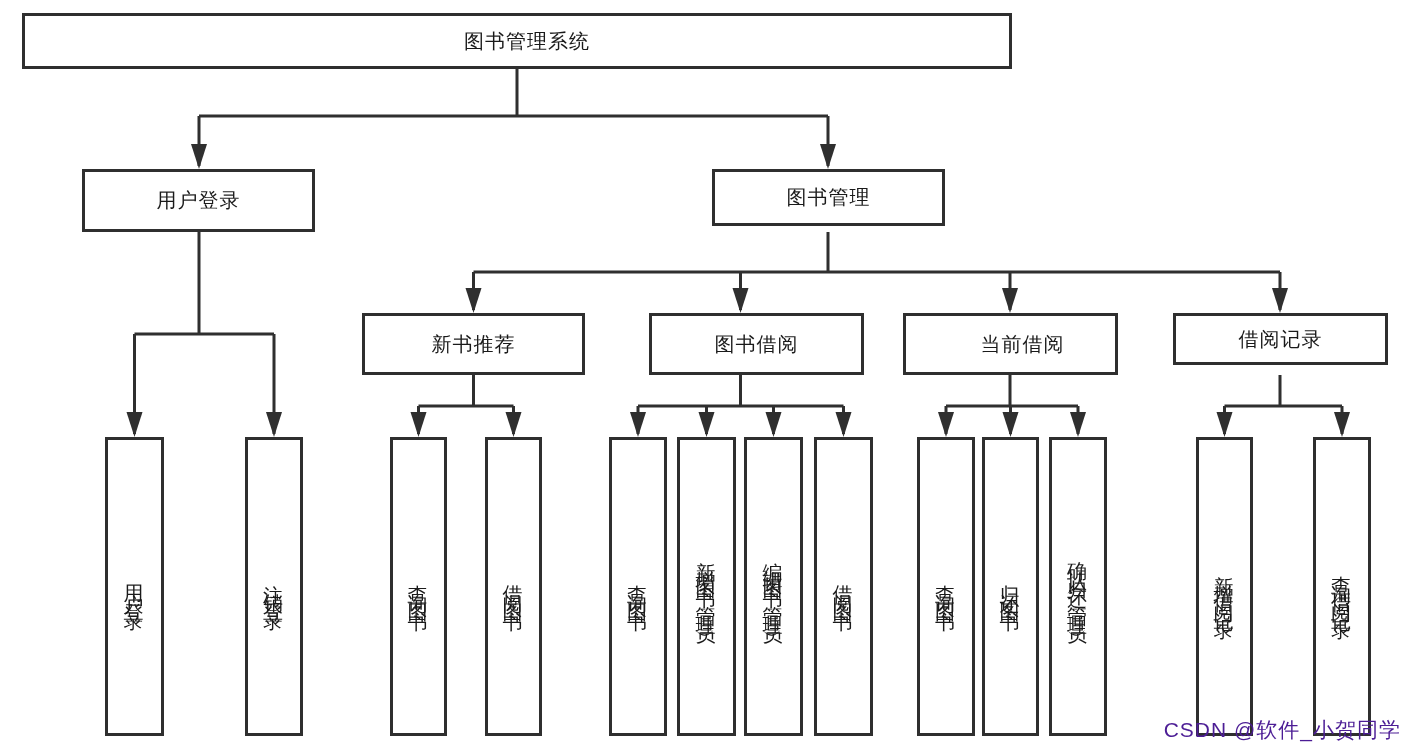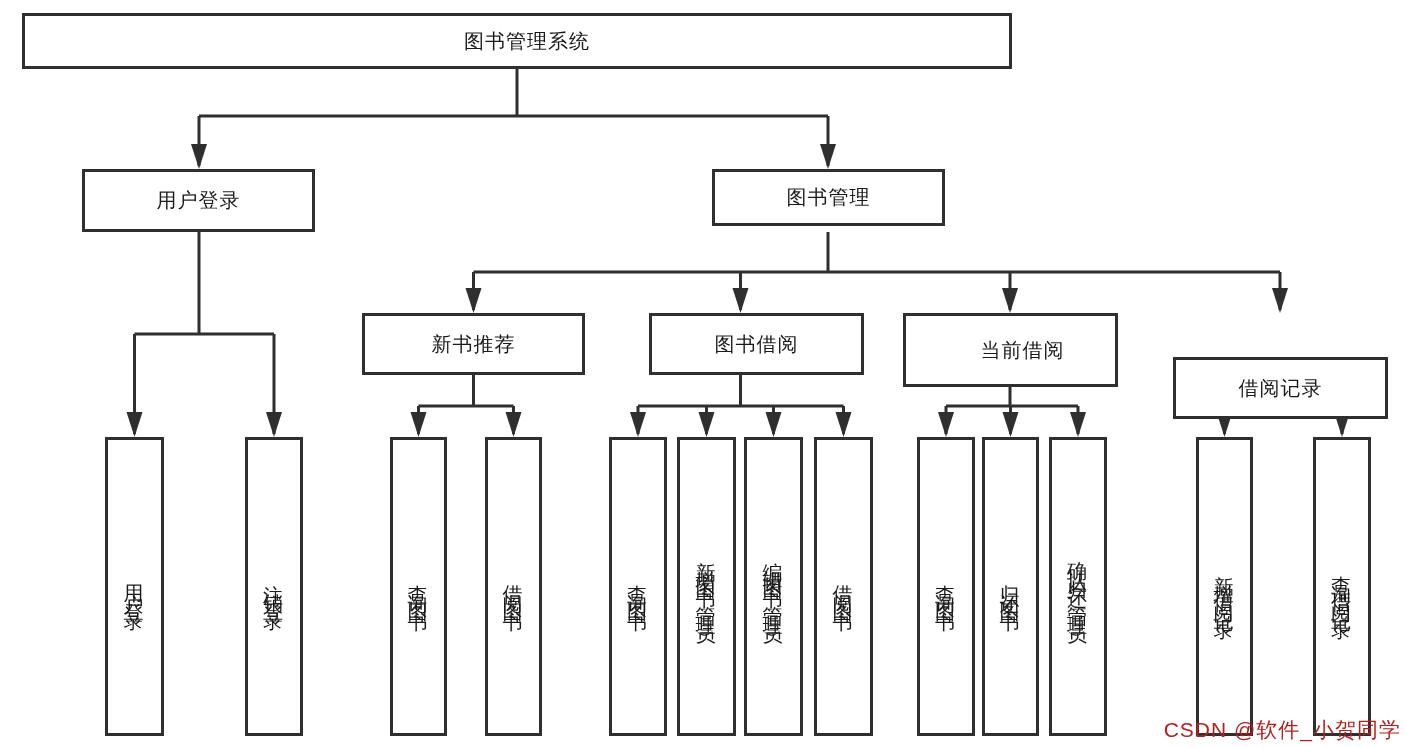--- a/index.html
+++ b/index.html
@@ -45,21 +45,21 @@
   .leaf span {
     writing-mode: vertical-rl;
     text-orientation: mixed;
     letter-spacing: 9px;
     white-space: nowrap;
   }
   .watermark {
     position: absolute;
     right: 4px;
     bottom: 3px;
-    color: #b91c1c;
+    color: #4c1d95;
     font-size: 21px;
     letter-spacing: 1px;
     z-index: 5;
   }
 </style>
 </head>
 <body>
 
 <div class="stage">
 
@@ -113,24 +113,24 @@
   <div class="node" style="left:712px; top:169px; width:233px; height:57px;">
     <span>图书管理</span>
   </div>
 
   <div class="node" style="left:362px; top:313px; width:223px; height:62px;">
     <span>新书推荐</span>
   </div>
   <div class="node" style="left:649px; top:313px; width:215px; height:62px;">
     <span>图书借阅</span>
   </div>
-  <div class="node" style="left:903px; top:313px; width:215px; height:74px;padding-left:24px;">
+  <div class="node" style="left:903px; top:313px; width:215px; height:62px;padding-left:24px;">
     <span>当前借阅</span>
   </div>
-  <div class="node" style="left:1173px; top:313px; width:215px; height:62px;margin-top:44px;">
+  <div class="node" style="left:1173px; top:313px; width:215px; height:52px;">
     <span>借阅记录</span>
   </div>
 
   <div class="leaf" style="left:105px; top:437px; width:59px; height:299px;">
     <span>用户登录</span>
   </div>
   <div class="leaf" style="left:245px; top:437px; width:58px; height:299px;">
     <span>注销登录</span>
   </div>
 

